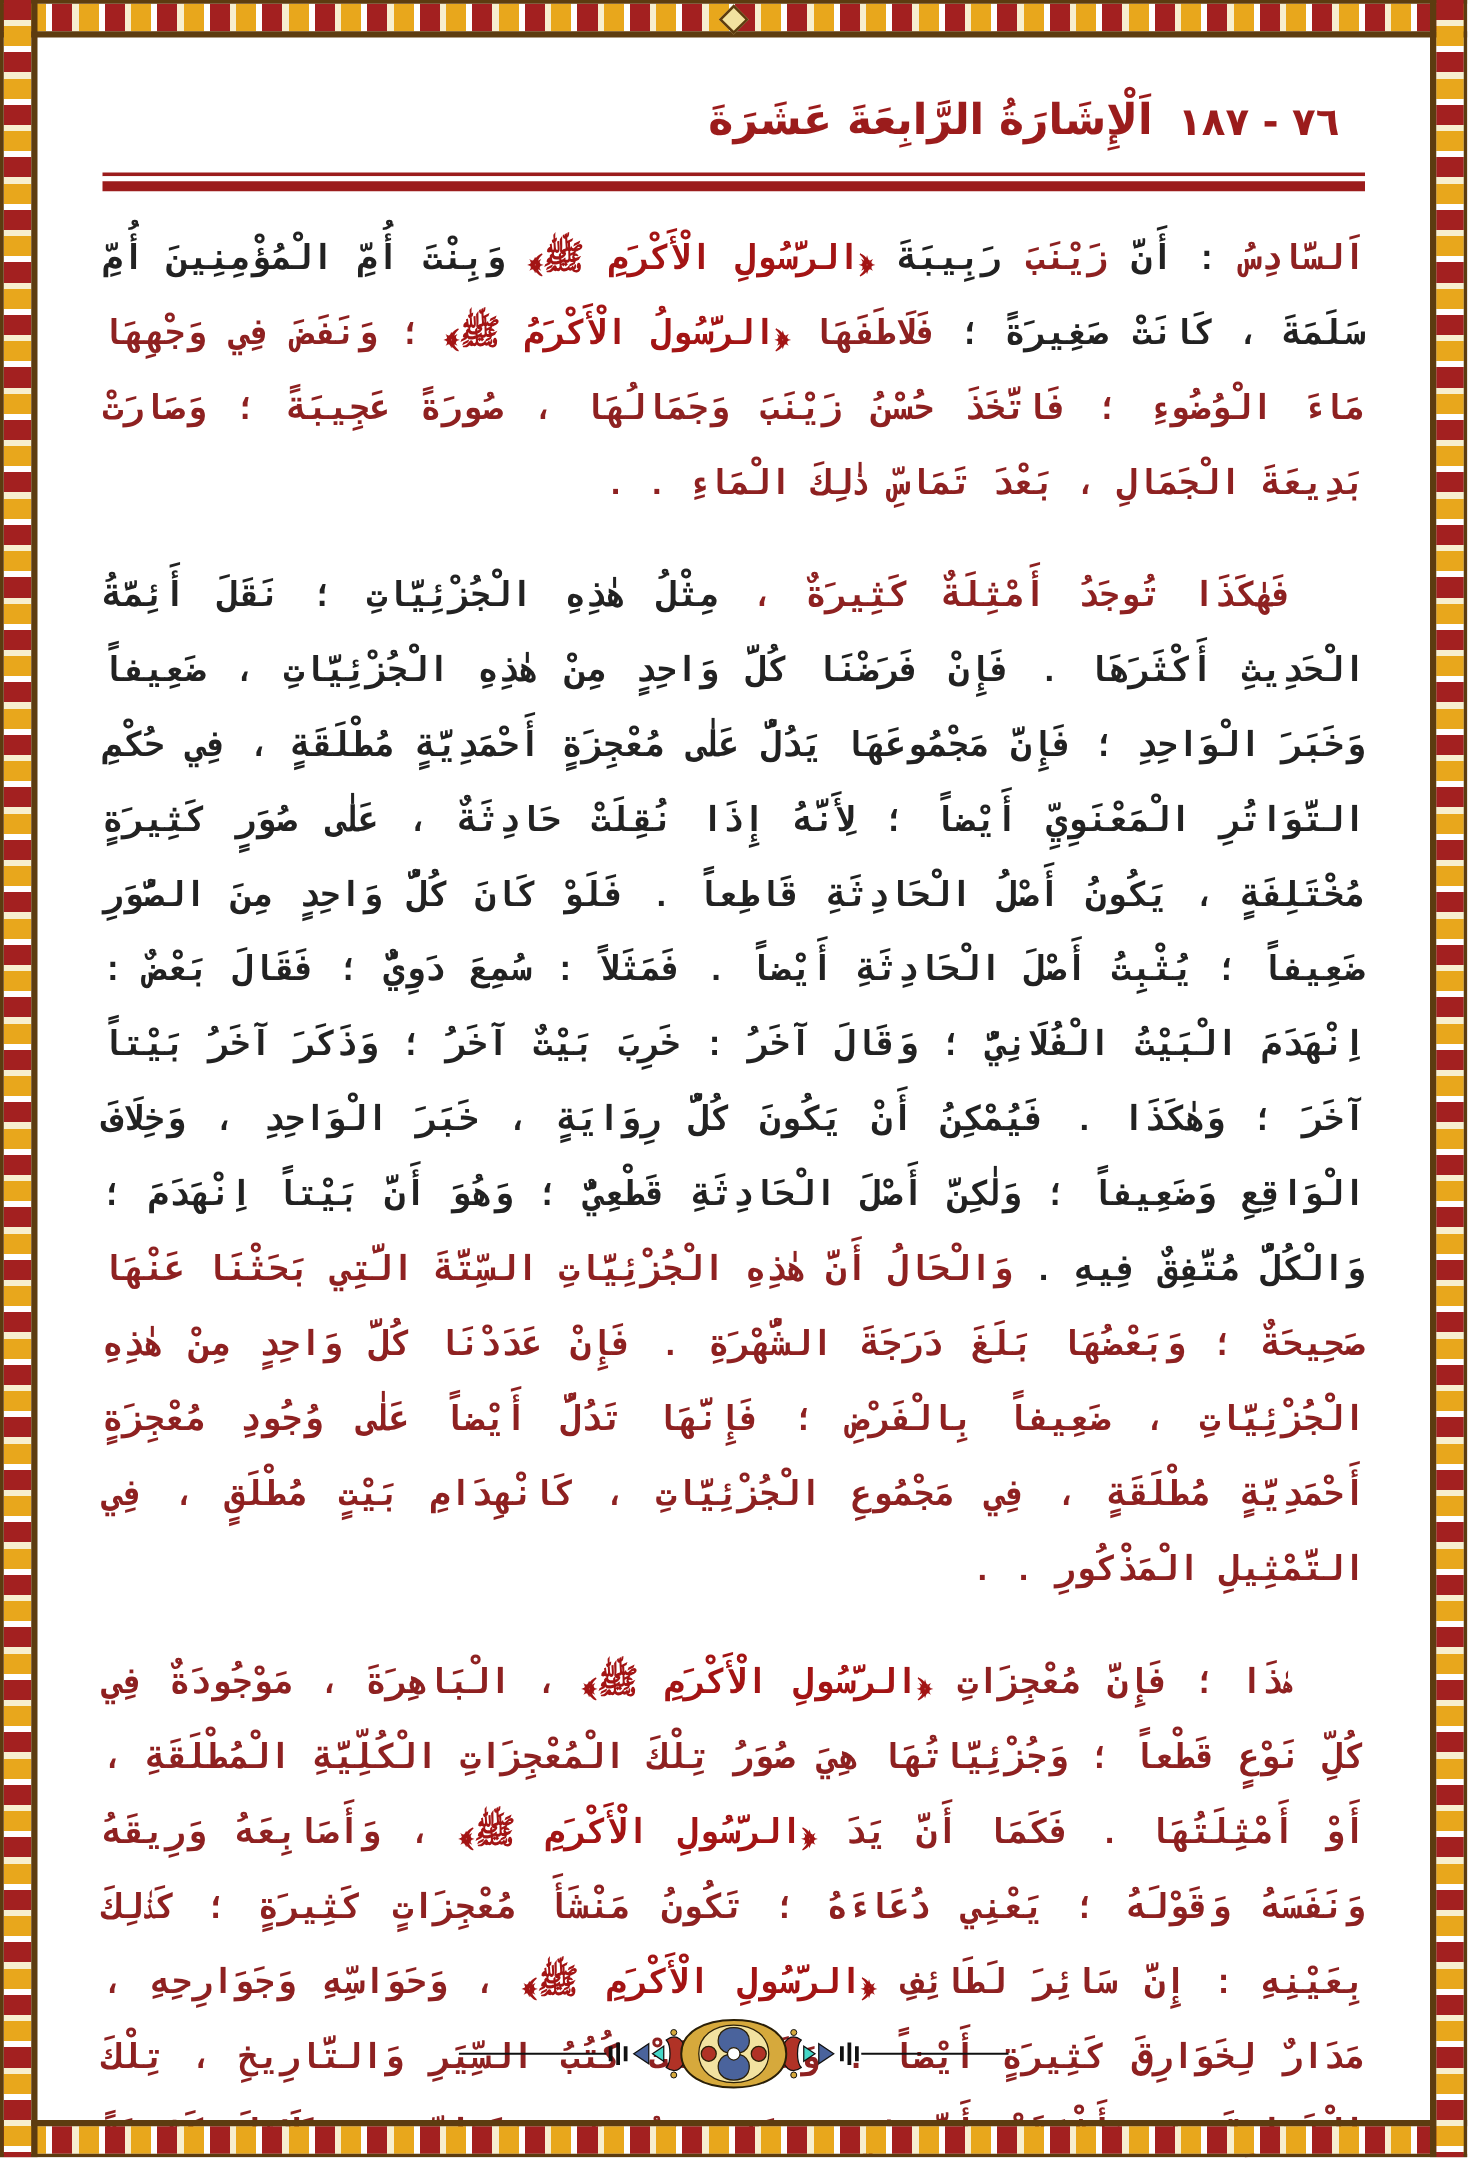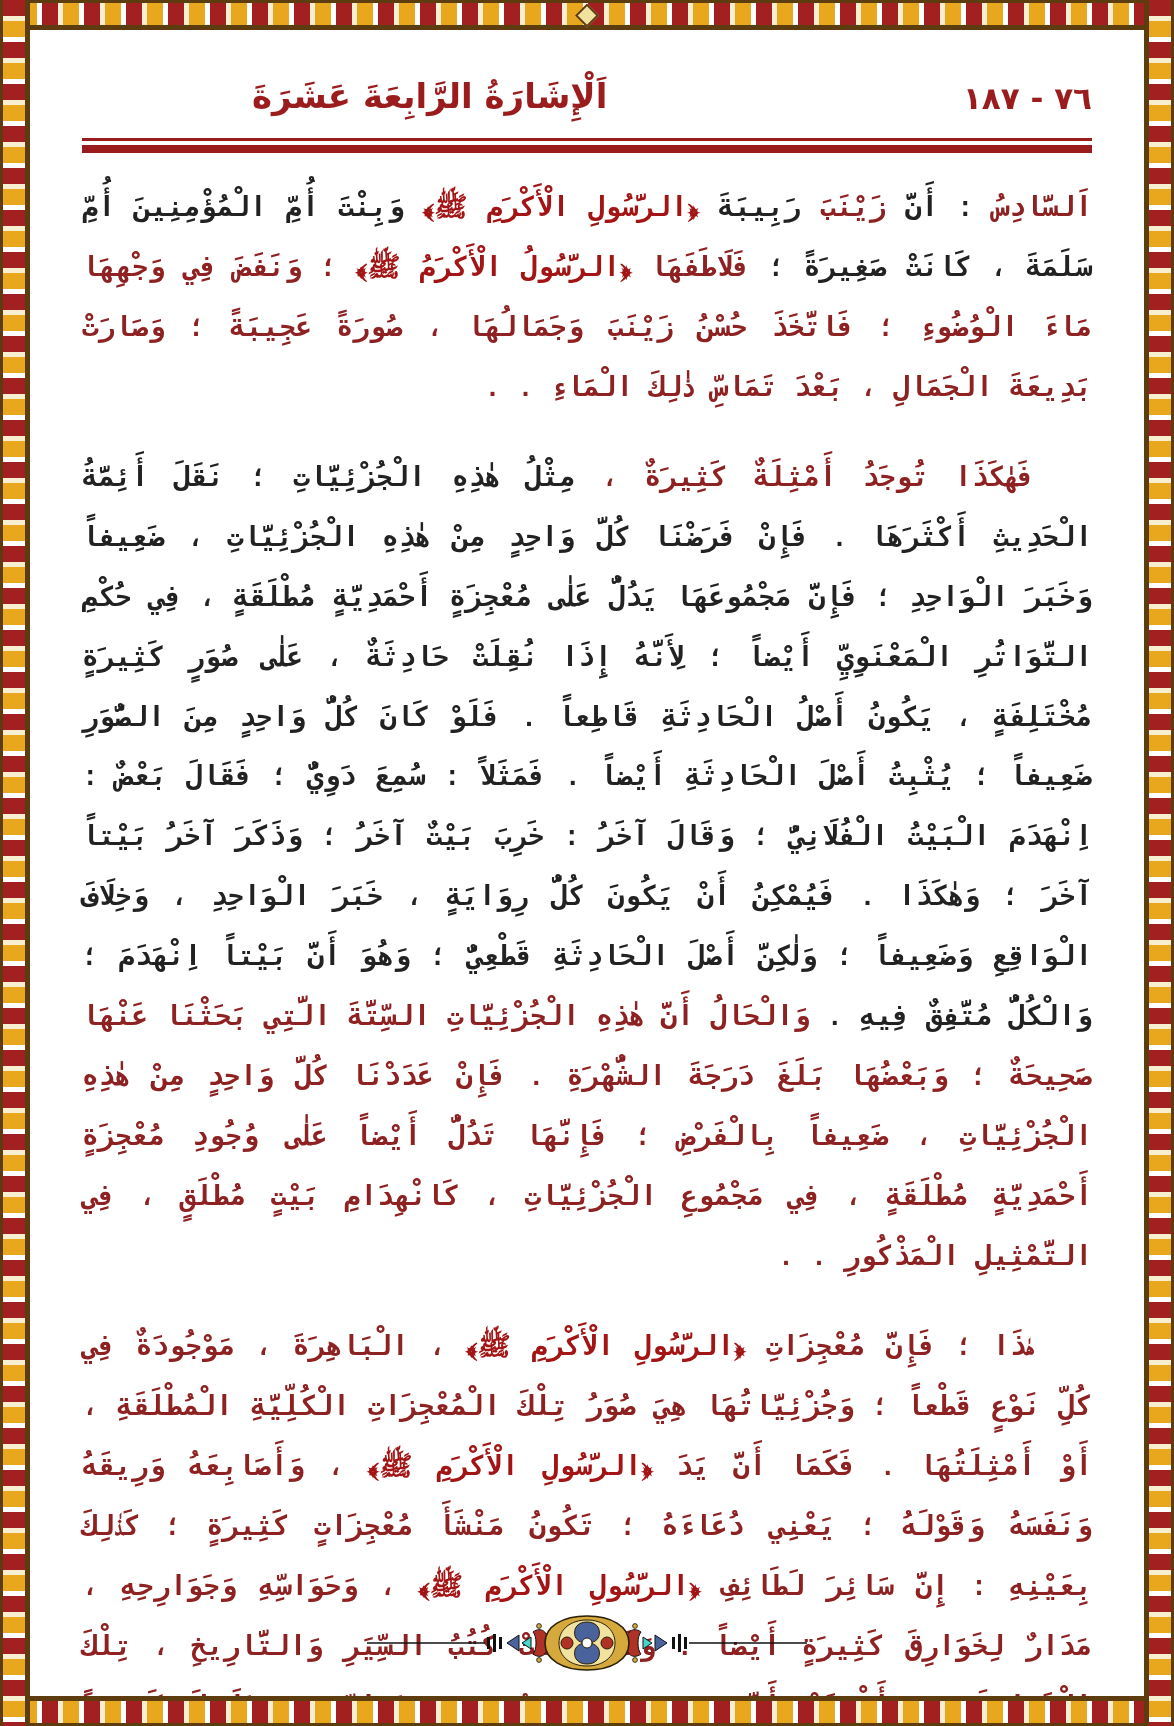--- a/index.html
+++ b/index.html
@@ -36,25 +36,25 @@
   
   .content{
     position:absolute;inset:30px;padding:28px 52px 0 52px;box-sizing:border-box;
     direction:rtl;
   }
   .header-row{
     display:grid;grid-template-columns:170px 1fr 170px;align-items:end;
     margin-top:18px;
   }
   .page-numbers{
-    color:#9b1c1c;font-weight:700;font-size:31px;text-align:right;direction:rtl;
+    color:#9b1c1c;font-weight:700;font-size:31px;text-align:center;direction:rtl;
     letter-spacing:1px;
   }
   .page-title{
-    color:#9b1c1c;font-weight:700;font-size:34px;text-align:left;
+    color:#9b1c1c;font-weight:700;font-size:34px;text-align:right;
   }
   .double-rule{margin-top:22px;}
   .double-rule .thin{height:3px;background:#9b1c1c;}
   .double-rule .gap{height:4px;background:#ffffff;}
   .double-rule .thick{height:8px;background:#9b1c1c;}
   
   .text-body{
     margin-top:26px;
     font-size:27.5px;font-weight:700;line-height:2.18;
     text-align:justify;

